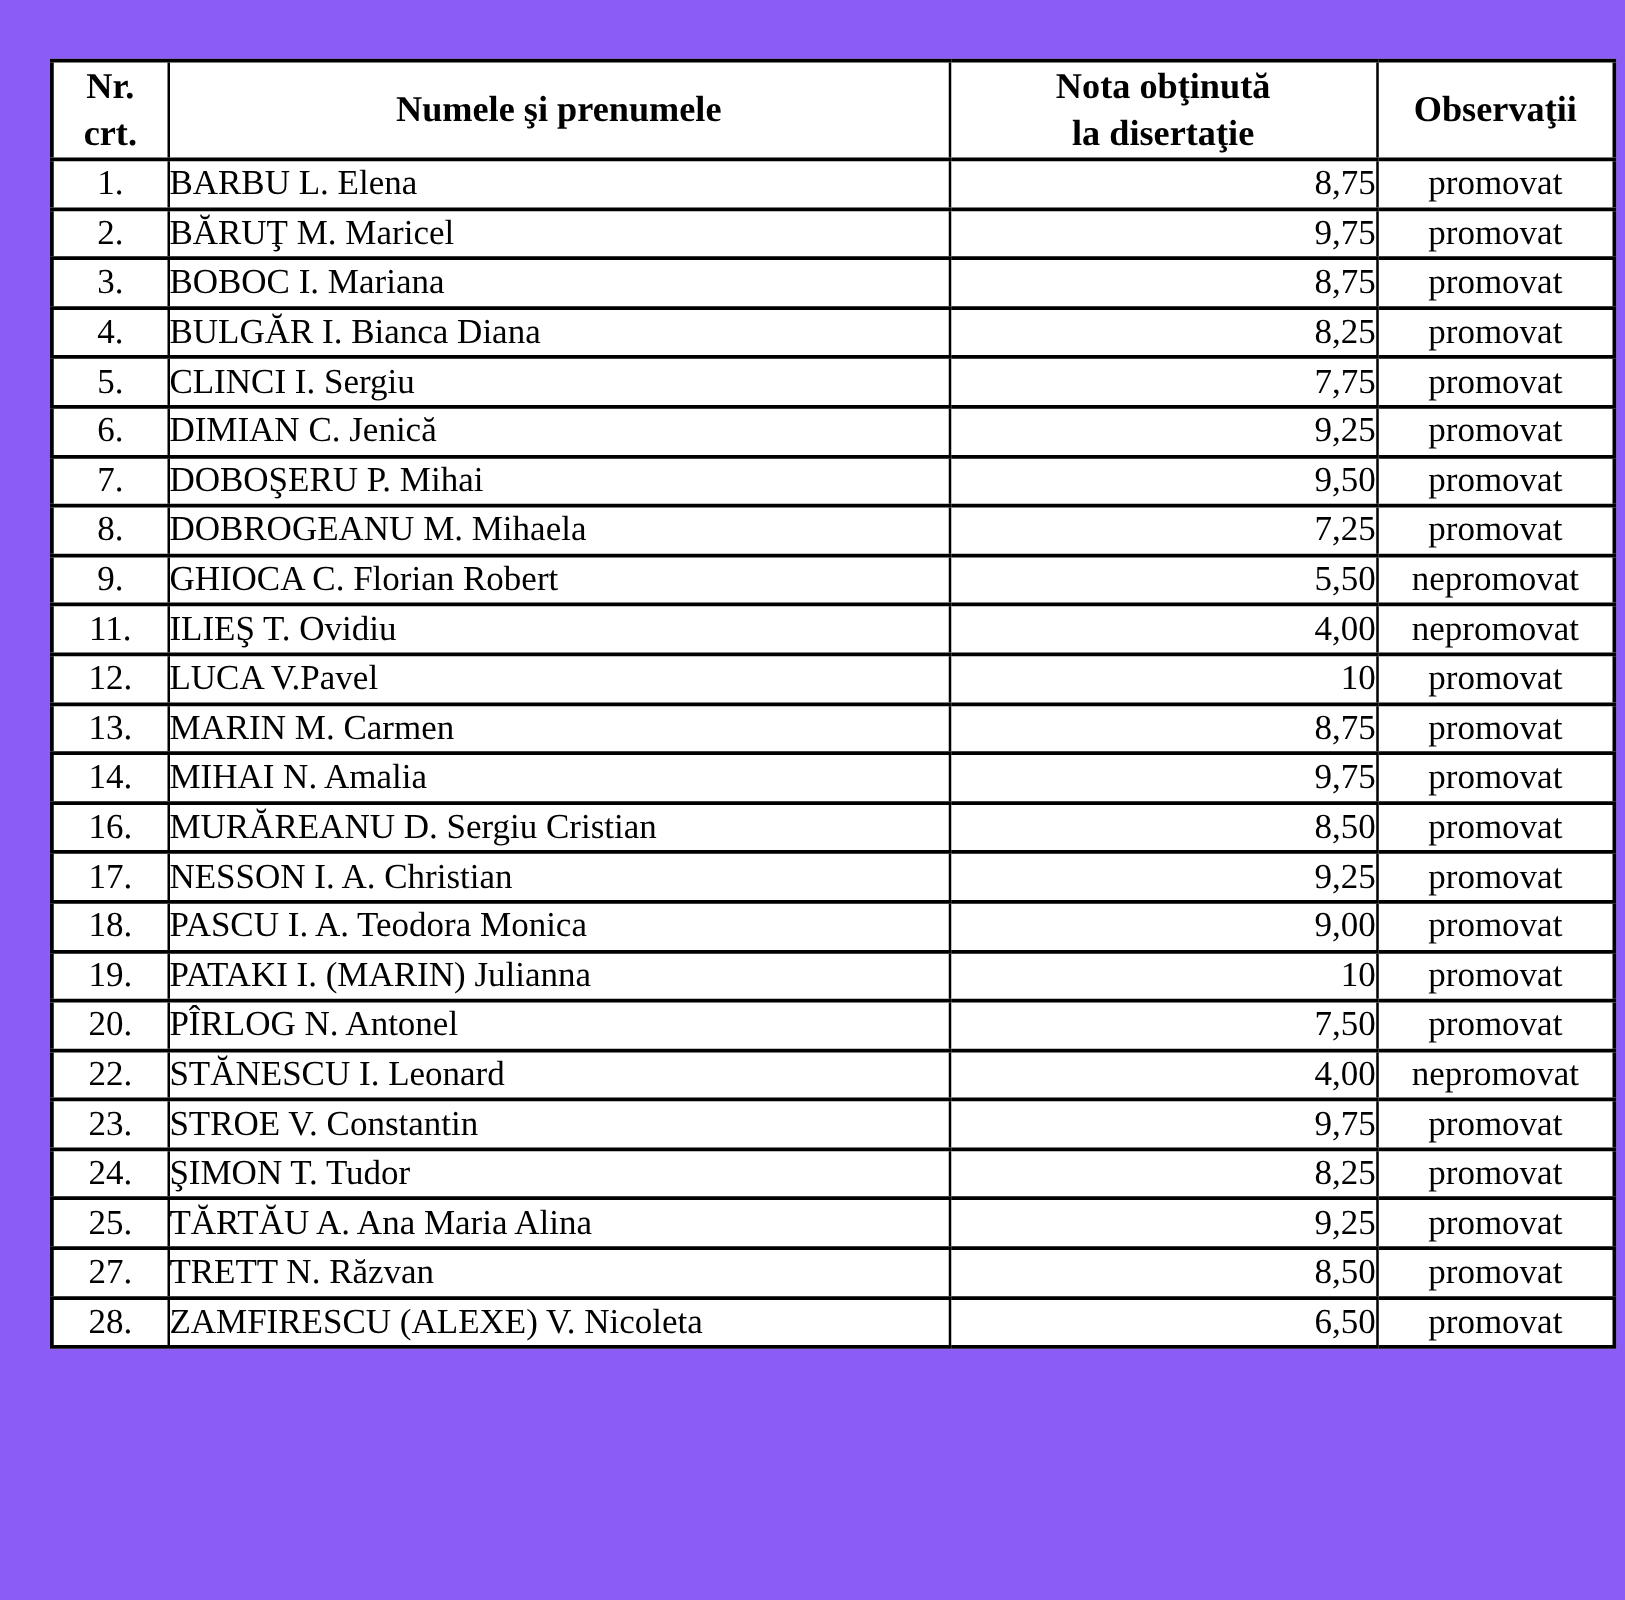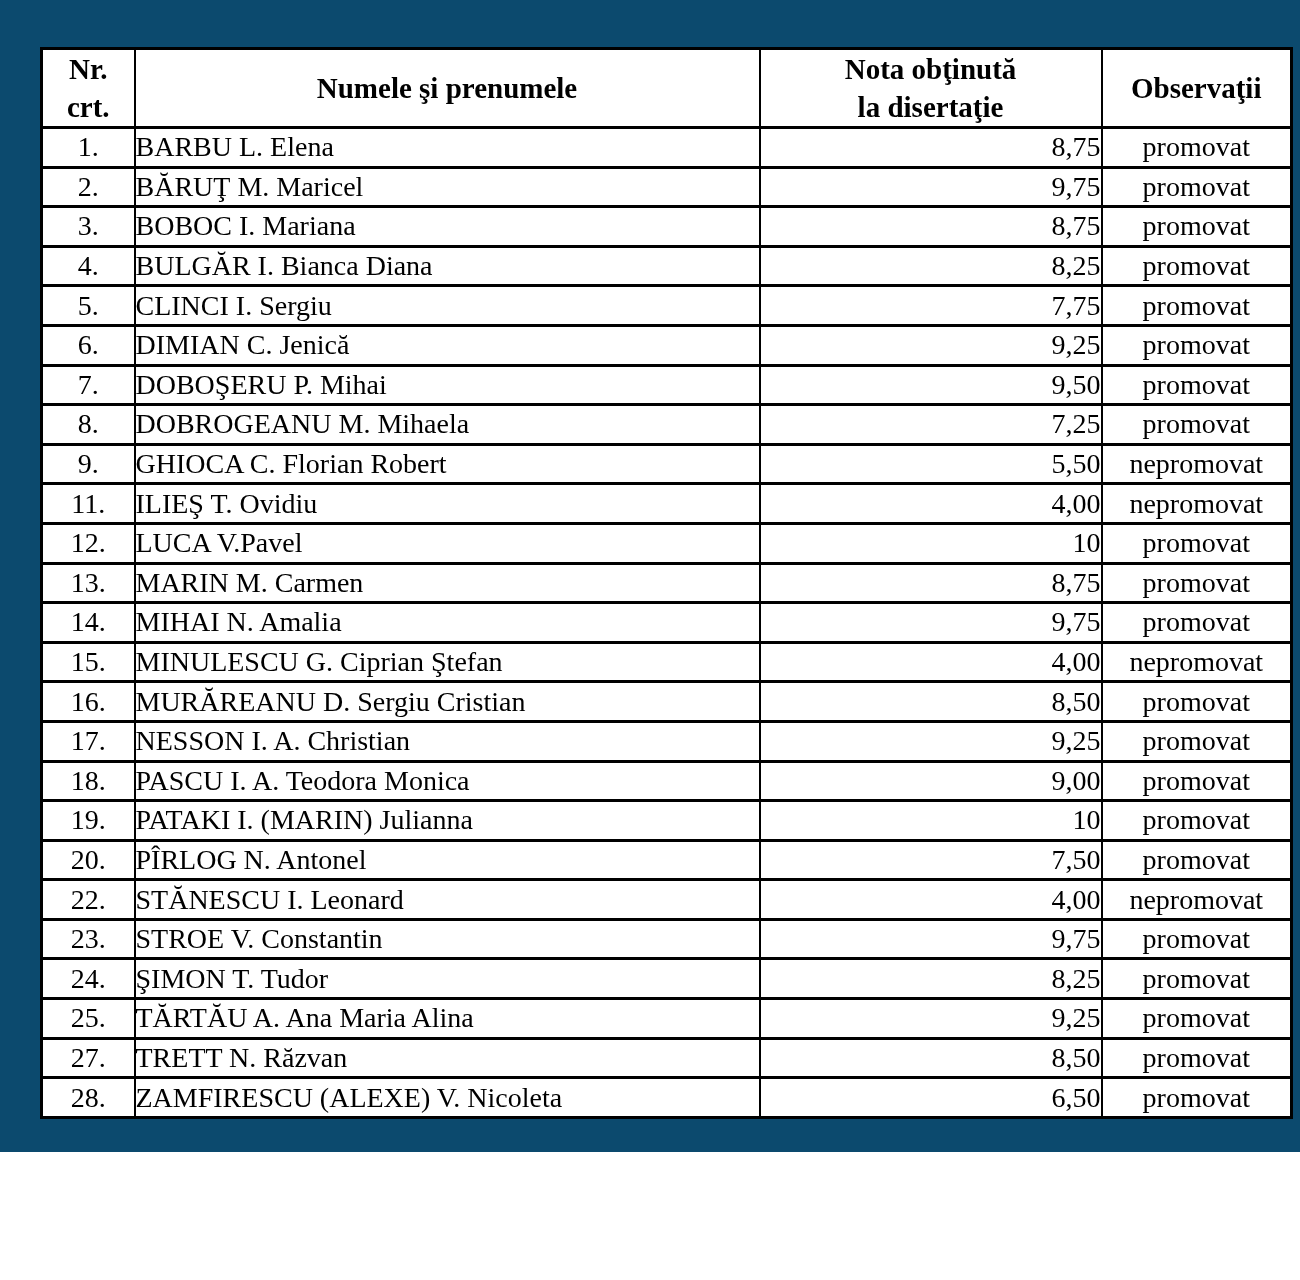--- a/index.html
+++ b/index.html
@@ -7,22 +7,22 @@
     padding: 0;
     background: #ffffff;
     width: 1300px;
     height: 1280px;
     font-family: "Liberation Serif", "DejaVu Serif", serif;
     color: #000000;
   }
   .page {
     position: relative;
     width: 1300px;
-    height: 1152px;
-    background: #0c4a6e;
+    height: 1280px;
+    background: #8b5cf6;
     overflow: hidden;
   }
   table.results {
     position: absolute;
     left: 40px;
     top: 47px;
     width: 1250px;
     border-collapse: collapse;
     table-layout: fixed;
     background: #ffffff;
@@ -175,26 +175,20 @@
     <td class="c-obs">promovat</td>
   </tr>
 
   <tr>
     <td class="c-nr">14.</td>
     <td class="c-name">MIHAI N. Amalia</td>
     <td class="c-grade">9,75</td>
     <td class="c-obs">promovat</td>
   </tr>
 
-  <tr>
-    <td class="c-nr">15.</td>
-    <td class="c-name">MINULESCU G. Ciprian Ştefan</td>
-    <td class="c-grade">4,00</td>
-    <td class="c-obs">nepromovat</td>
-  </tr>
 
   <tr>
     <td class="c-nr">16.</td>
     <td class="c-name">MURĂREANU D. Sergiu Cristian</td>
     <td class="c-grade">8,50</td>
     <td class="c-obs">promovat</td>
   </tr>
 
   <tr>
     <td class="c-nr">17.</td>

